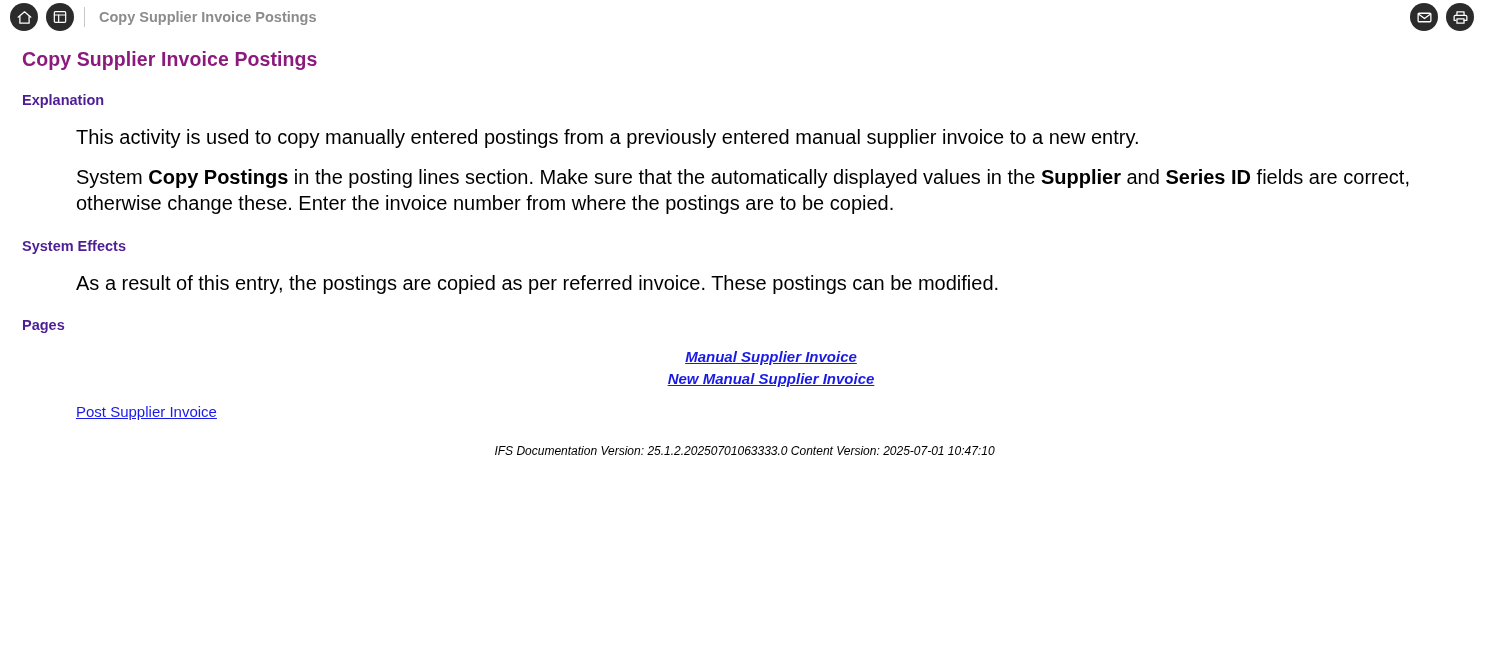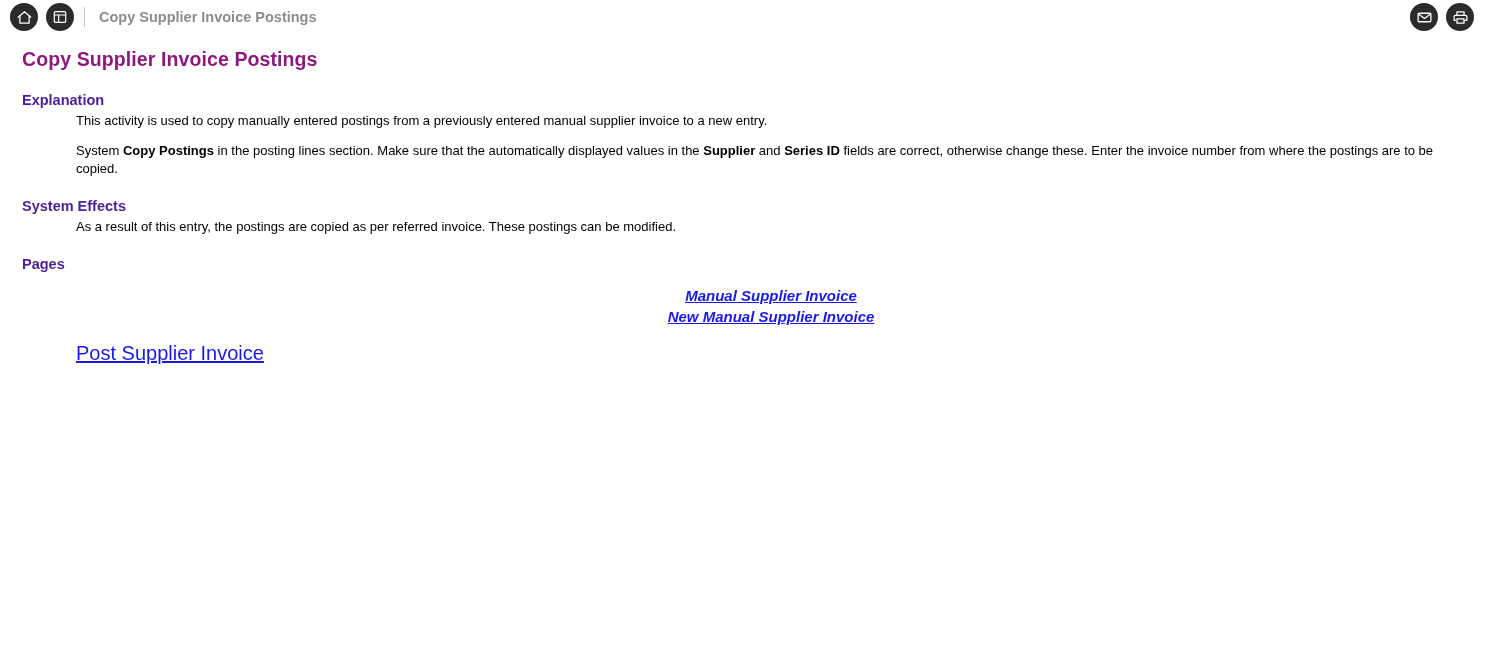--- a/index.html
+++ b/index.html
@@ -76,43 +76,43 @@
     margin: 14px 0 0 0;
     letter-spacing: 0.1px;
   }
   h2.section-head {
     font-size: 14.5px;
     font-weight: bold;
     color: #4c1d95;
     margin: 21px 0 0 0;
   }
   p.para {
-    font-size: 13px;
+    font-size: 20px;
     line-height: 1.33;
-    margin: 4px 0 0 54px;
+    margin: 16px 0 0 54px;
     max-width: 1410px;
   }
   p.para.tight { margin-top: 13px; }
   .links-block {
     margin: 13px 0 0 54px;
     text-align: center;
   }
   a.page-link {
     display: block;
     font-size: 15px;
     font-weight: bold;
     font-style: italic;
     color: #1a1ae6;
     text-decoration: underline;
     line-height: 1.42;
   }
   a.diagram-link {
     display: inline-block;
     margin: 14px 0 0 54px;
-    font-size: 20px;
+    font-size: 15px;
     color: #1a1ae6;
     text-decoration: underline;
   }
   .footer {
     margin: 22px 0 0 54px;
     width: 1337px;
     text-align: center;
     font-size: 11.5px;
     font-style: italic;
     line-height: 1.35;
@@ -188,15 +188,16 @@
   <div class="links-block">
     <a class="page-link" href="#">Manual Supplier Invoice</a>
     <a class="page-link" href="#">New Manual Supplier Invoice</a>
   </div>
 
   
   <a class="diagram-link" href="#">Post Supplier Invoice</a>
 
   
   <div class="footer">
+    <div class="version">IFS Documentation Version: 25.1.2.20250701063333.0 Content Version: 2025-07-01 10:47:10</div>
   </div>
 
 </div>
 
 </body></html>

